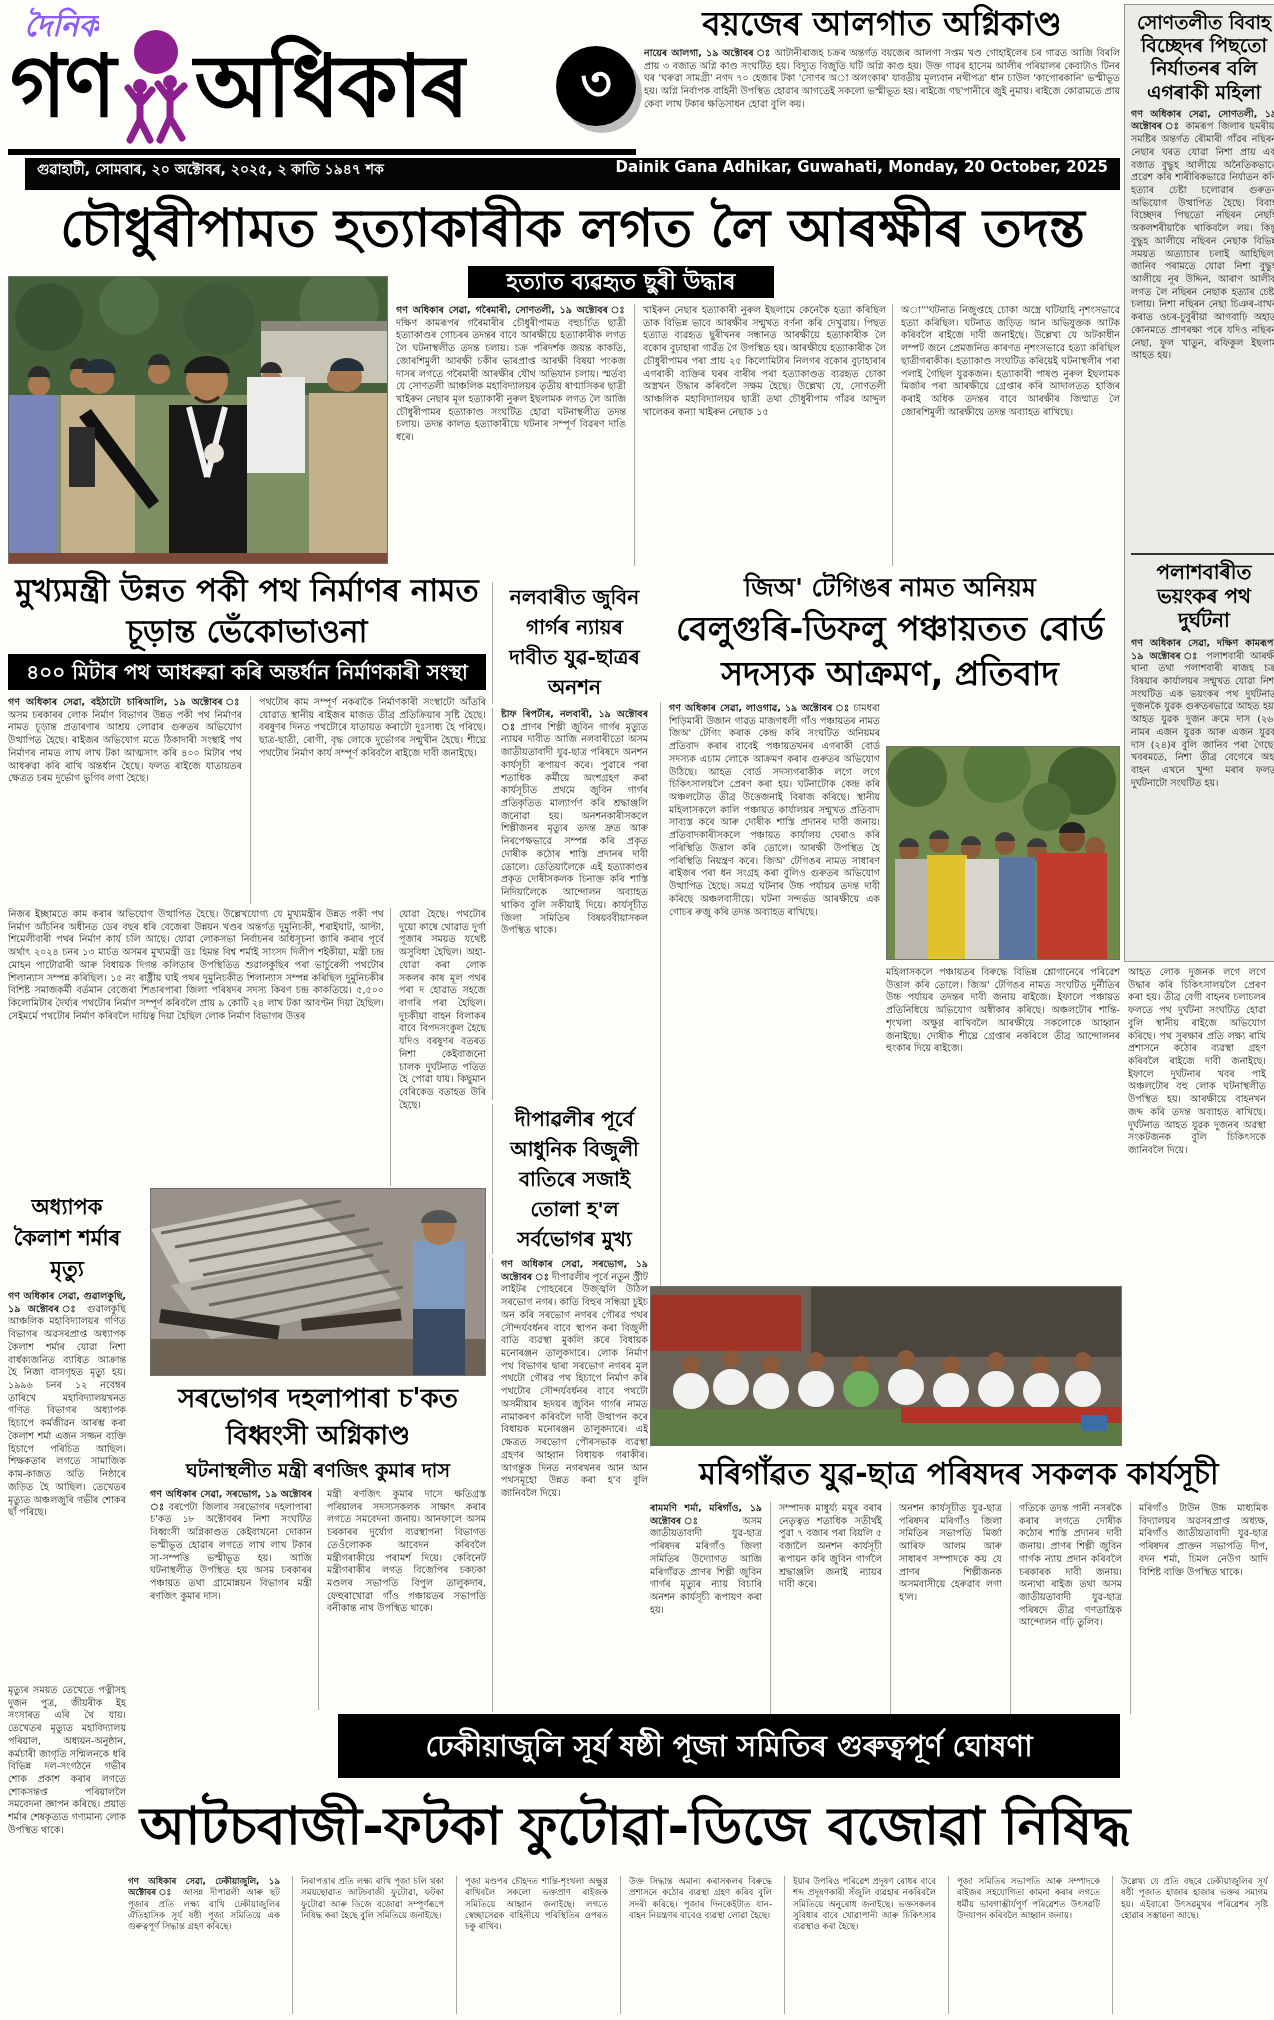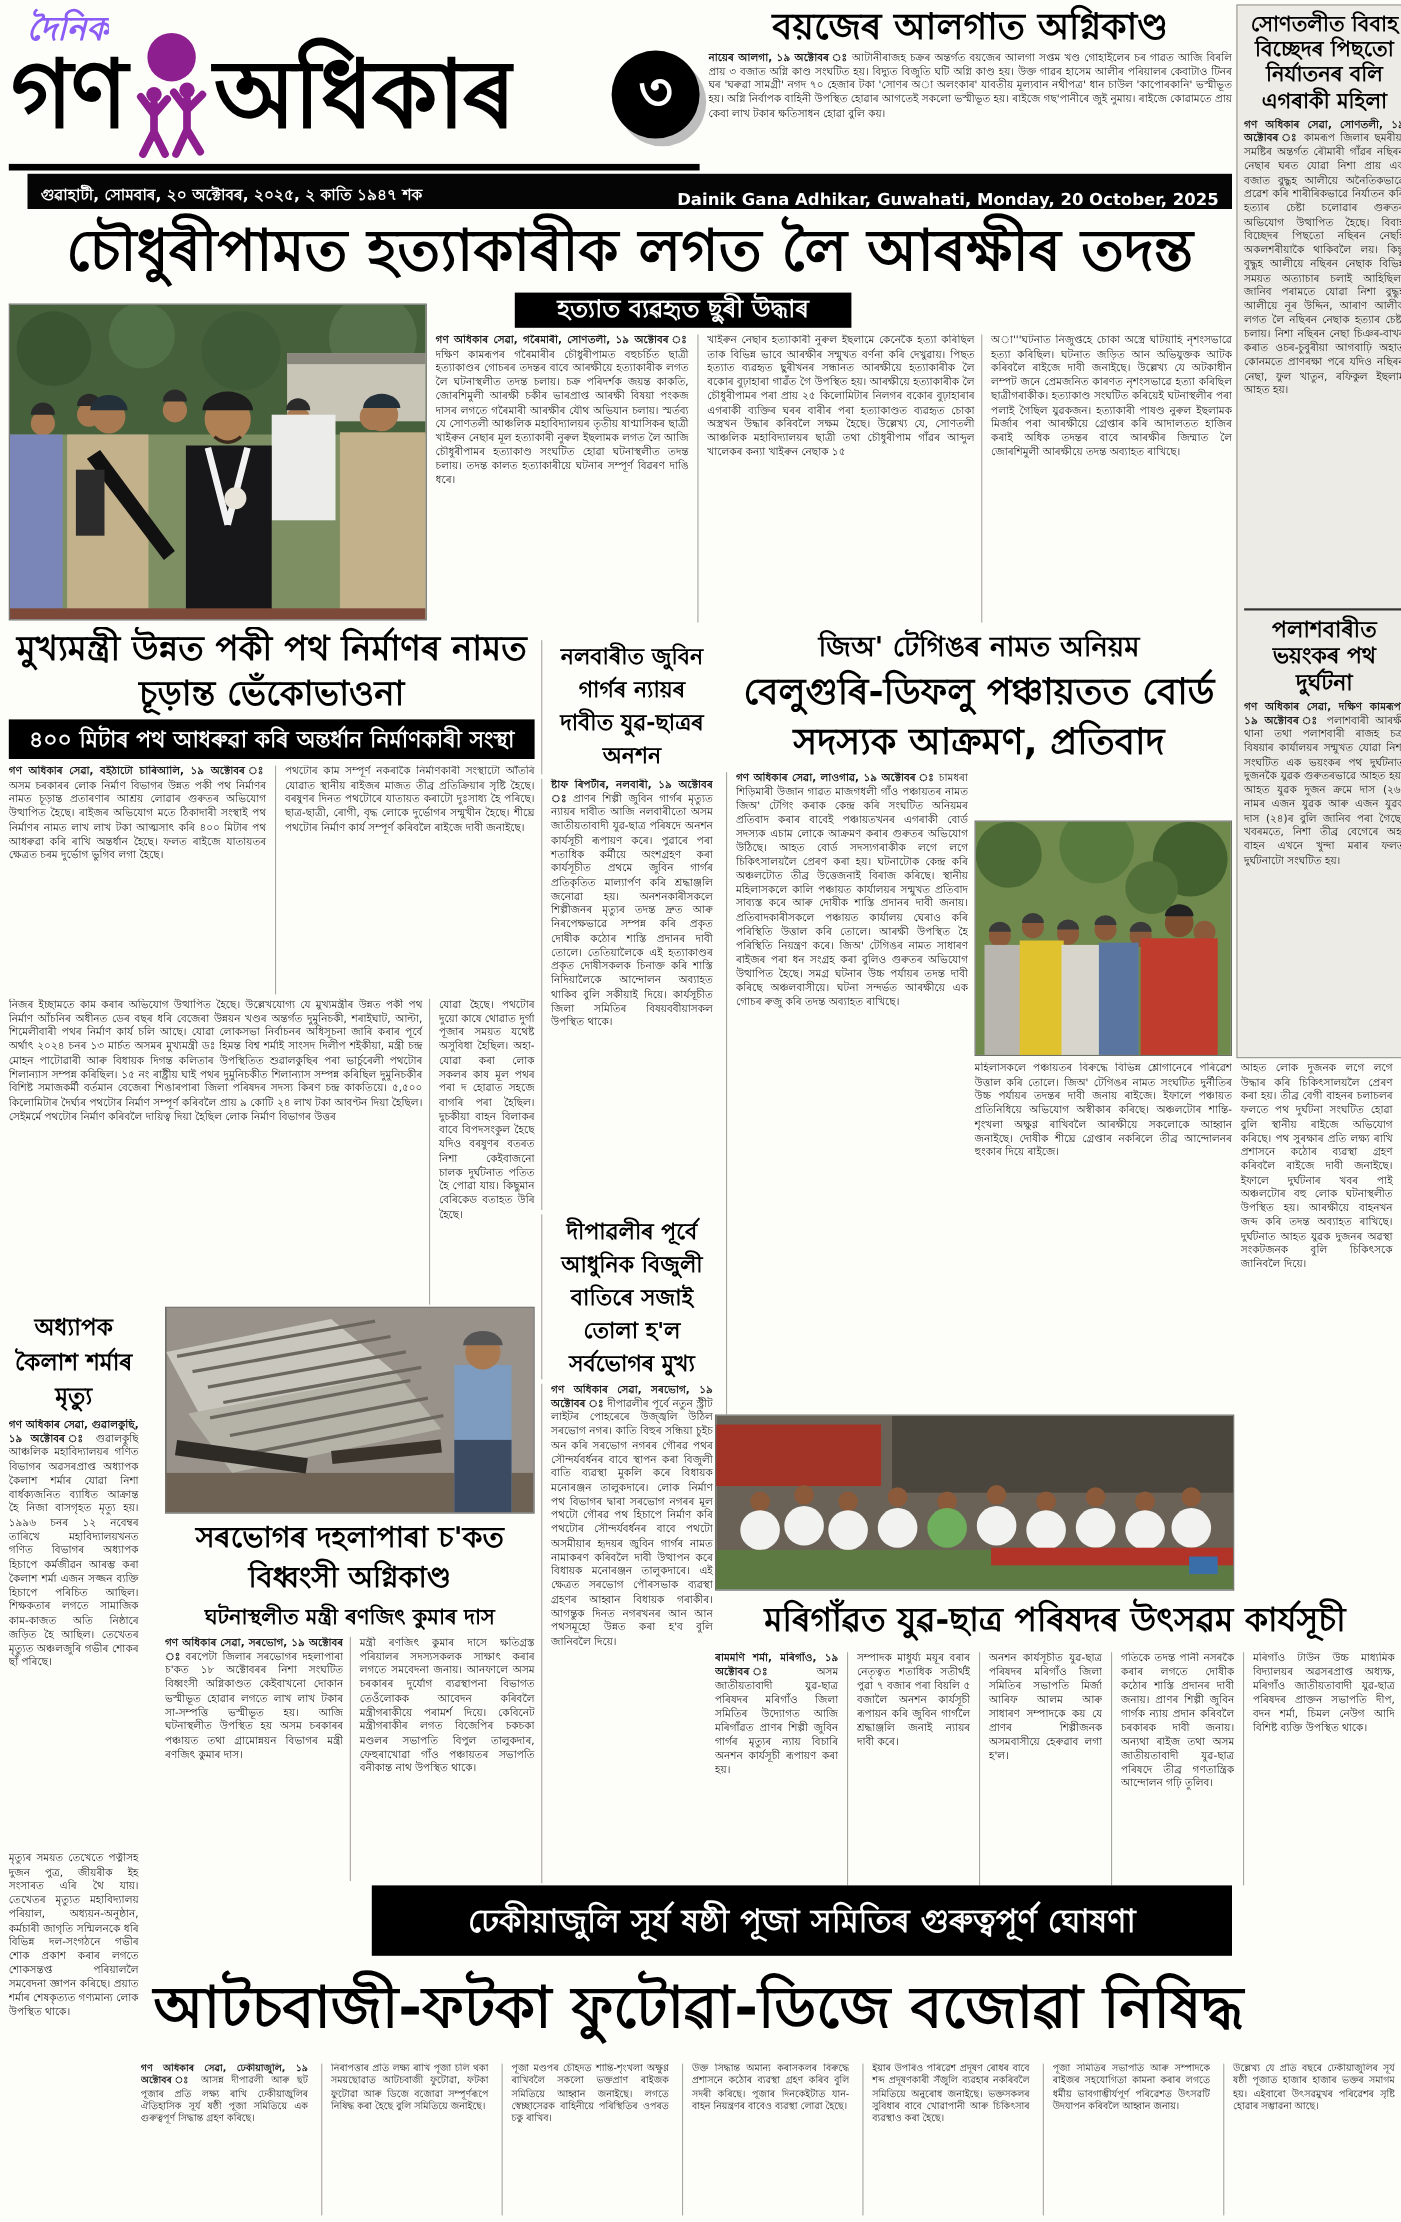--- a/index.html
+++ b/index.html
@@ -66,21 +66,21 @@
     </div>
     <div style="border-top:2px solid #333;margin:5px 0"></div>
     <div class="hl" style="font-size:20px">পলাশবাৰীত ভয়ংকৰ পথ দুৰ্ঘটনা</div>
     <div class="bodytxt" style="height:330px;margin-top:4px">
       <b>গণ অধিকাৰ সেৱা, দক্ষিণ কামৰূপ, ১৯ অক্টোবৰ ঃ</b>
       <span>পলাশবাৰী আৰক্ষী থানা তথা পলাশবাৰী ৰাজহ চক্ৰ বিষয়াৰ কাৰ্যালয়ৰ সন্মুখত যোৱা নিশা সংঘটিত এক ভয়ংকৰ পথ দুৰ্ঘটনাত দুজনকৈ যুৱক গুৰুতৰভাৱে আহত হয়। আহত যুৱক দুজন ক্ৰমে দাস (২৬) নামৰ এজন যুৱক আৰু এজন যুৱক দাস (২৪)ৰ বুলি জানিব পৰা গৈছে। খবৰমতে, নিশা তীব্ৰ বেগেৰে অহা বাহন এখনে খুন্দা মৰাৰ ফলত দুৰ্ঘটনাটো সংঘটিত হয়।</span>
     </div>
   </div>
   <div class="abs bodytxt" style="left:1124px;top:966px;width:146px;height:480px;padding:0 4px">আহত লোক দুজনক লগে লগে উদ্ধাৰ কৰি চিকিৎসালয়লৈ প্ৰেৰণ কৰা হয়। তীব্ৰ বেগী বাহনৰ চলাচলৰ ফলতে পথ দুৰ্ঘটনা সংঘটিত হোৱা বুলি স্থানীয় ৰাইজে অভিযোগ কৰিছে। পথ সুৰক্ষাৰ প্ৰতি লক্ষ্য ৰাখি প্ৰশাসনে কঠোৰ ব্যৱস্থা গ্ৰহণ কৰিবলৈ ৰাইজে দাবী জনাইছে। ইফালে দুৰ্ঘটনাৰ খবৰ পাই অঞ্চলটোৰ বহু লোক ঘটনাস্থলীত উপস্থিত হয়। আৰক্ষীয়ে বাহনখন জব্দ কৰি তদন্ত অব্যাহত ৰাখিছে। দুৰ্ঘটনাত আহত যুৱক দুজনৰ অৱস্থা সংকটজনক বুলি চিকিৎসকে জানিবলৈ দিয়ে।</div>
 
-  <div class="abs" style="left:25px;top:158px;width:1095px;height:32px;background:#050505;color:#fff;display:flex;align-items:flex-end;justify-content:space-between;padding:0 12px">
+  <div class="abs" style="left:25px;top:158px;width:1095px;height:32px;background:#050505;color:#fff;display:flex;align-items:flex-start;justify-content:space-between;padding:0 12px">
     <span style="font-size:14px;font-weight:bold">গুৱাহাটী, সোমবাৰ, ২০ অক্টোবৰ, ২০২৫, ২ কাতি ১৯৪৭ শক</span>
     <span style="font-size:15px;font-weight:bold">Dainik Gana Adhikar, Guwahati, Monday, 20 October, 2025</span>
   </div>
 
   <div class="abs hl" style="left:25px;top:192px;width:1095px;height:72px;font-size:52px;line-height:72px;font-weight:900;white-space:nowrap">চৌধুৰীপামত হত্যাকাৰীক লগত লৈ আৰক্ষীৰ তদন্ত</div>
   <div class="abs strip" style="left:468px;top:266px;width:306px;height:32px;font-size:22px;line-height:32px">হত্যাত ব্যৱহৃত ছুৰী উদ্ধাৰ</div>
 
   <div class="abs photo" style="left:8px;top:276px;width:380px;height:288px">
     <svg width="378" height="286" viewBox="0 0 378 286">
       <rect width="378" height="286" fill="#7d8f63"></rect>
@@ -252,21 +252,21 @@
         <ellipse cx="345" cy="102" rx="18" ry="18"></ellipse>
           <ellipse cx="390" cy="104" rx="18" ry="18"></ellipse>
           <ellipse cx="432" cy="102" rx="18" ry="18"></ellipse>
       </g>
       <ellipse cx="210" cy="102" rx="18" ry="18" fill="#6fae5c"></ellipse>
       <rect x="0" y="122" width="470" height="36" fill="#5d7a42"></rect>
       <rect x="250" y="120" width="220" height="16" fill="#b23327"></rect>
       <rect x="430" y="128" width="26" height="16" fill="#3a6ea8"></rect>
     </svg>
   </div>
-  <div class="abs hl" style="left:650px;top:1450px;width:618px;height:48px;font-size:30px;line-height:48px;font-weight:900;white-space:nowrap">মৰিগাঁৱত যুৱ-ছাত্ৰ পৰিষদৰ উৎসৱম কাৰ্যসূচী</div>
+  <div class="abs hl" style="left:650px;top:1450px;width:618px;height:48px;font-size:30px;line-height:48px;font-weight:900;white-space:nowrap">মৰিগাঁৱত যুৱ-ছাত্ৰ পৰিষদৰ সকলক কাৰ্যসূচী</div>
   <div class="abs bodytxt" style="left:650px;top:1502px;width:112px;height:212px">
     <b>ৰামমণি শৰ্মা, মৰিগাঁও, ১৯ অক্টোবৰ ঃ</b>
     <span>অসম জাতীয়তাবাদী যুৱ-ছাত্ৰ পৰিষদৰ মৰিগাঁও জিলা সমিতিৰ উদ্যোগত আজি মৰিগাঁৱত প্ৰাণৰ শিল্পী জুবিন গাৰ্গৰ মৃত্যুৰ ন্যায় বিচাৰি অনশন কাৰ্যসূচী ৰূপায়ণ কৰা হয়।</span>
   </div>
   <div class="abs bodytxt vr" style="left:770px;top:1502px;width:112px;height:212px">সম্পাদক মাধুৰ্য্য ময়ূৰ বৰাৰ নেতৃত্বত শতাধিক সতীৰ্থই পুৱা ৭ বজাৰ পৰা বিয়লি ৫ বজালৈ অনশন কাৰ্যসূচী ৰূপায়ন কৰি জুবিন গাৰ্গলৈ শ্ৰদ্ধাঞ্জলি জনাই ন্যায়ৰ দাবী কৰে।</div>
   <div class="abs bodytxt vr" style="left:890px;top:1502px;width:112px;height:212px">অনশন কাৰ্যসূচীত যুৱ-ছাত্ৰ পৰিষদৰ মৰিগাঁও জিলা সমিতিৰ সভাপতি মিৰ্জা আৰিফ আলম আৰু সাধাৰণ সম্পাদকে কয় যে প্ৰাণৰ শিল্পীজনক অসমবাসীয়ে হেৰুৱাব লগা হ'ল।</div>
   <div class="abs bodytxt vr" style="left:1010px;top:1502px;width:112px;height:212px">গতিকে তদন্ত পানী নসৰকৈ কৰাৰ লগতে দোষীক কঠোৰ শাস্তি প্ৰদানৰ দাবী জনায়। প্ৰাণৰ শিল্পী জুবিন গাৰ্গক ন্যায় প্ৰদান কৰিবলৈ চৰকাৰক দাবী জনায়। অন্যথা ৰাইজ তথা অসম জাতীয়তাবাদী যুৱ-ছাত্ৰ পৰিষদে তীব্ৰ গণতান্ত্ৰিক আন্দোলন গঢ়ি তুলিব।</div>
   <div class="abs bodytxt vr" style="left:1130px;top:1502px;width:138px;height:212px">মৰিগাঁও টাউন উচ্চ মাধ্যমিক বিদ্যালয়ৰ অৱসৰপ্ৰাপ্ত অধ্যক্ষ, মৰিগাঁও জাতীয়তাবাদী যুৱ-ছাত্ৰ পৰিষদৰ প্ৰাক্তন সভাপতি দীপ, বদন শৰ্মা, চিমল নেউগ আদি বিশিষ্ট ব্যক্তি উপস্থিত থাকে।</div>
 
   <div class="abs strip" style="left:338px;top:1714px;width:782px;height:64px;font-size:29px;line-height:64px">ঢেকীয়াজুলি সূৰ্য ষষ্ঠী পূজা সমিতিৰ গুৰুত্বপূৰ্ণ ঘোষণা</div>

